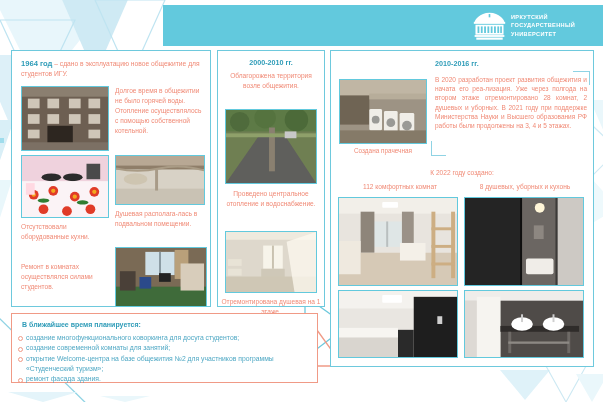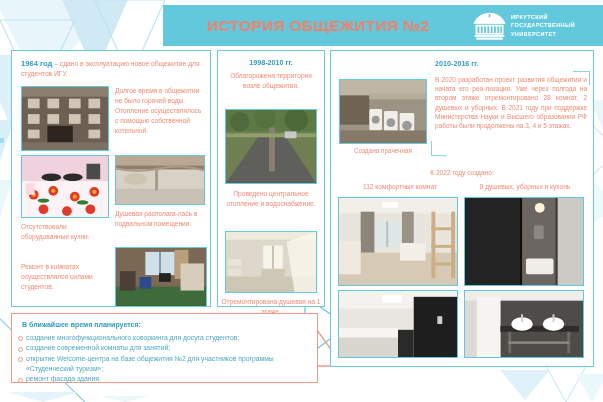--- a/index.html
+++ b/index.html
@@ -160,21 +160,20 @@
 
   <div class="deco" style="left:490px;top:360px;width:113px;height:42px;">
     <svg width="113" height="42" viewBox="0 0 113 42">
       <polygon points="10,10 60,10 35,40" fill="#dff2f9"></polygon>
       <polygon points="56,6 96,6 76,42" fill="none" stroke="#cde9f3" stroke-width="1.1"></polygon>
       <polygon points="86,14 118,14 102,42" fill="#eaf7fb"></polygon>
     </svg>
   </div>
 
   <div class="header-band">
-    <div class="header-title">ИСТОРИЯ ОБЩЕЖИТИЯ №2</div>
     <div class="logo-wrap">
       <span class="logo-mark">
         <svg viewBox="0 0 40 36" width="33" height="30">
           <path d="M20 2 C8 2 2 11 2 13 L38 13 C38 11 32 2 20 2 Z" fill="#ffffff"></path>
           <rect x="1" y="13" width="38" height="2.4" fill="#ffffff"></rect>
           <rect x="3" y="16.5" width="34" height="12" fill="#ffffff"></rect>
           <g fill="#62c9dd">
             <rect x="5.5" y="18.5" width="2.2" height="8"></rect>
             <rect x="9.5" y="18.5" width="2.2" height="8"></rect>
             <rect x="13.5" y="18.5" width="2.2" height="8"></rect>
@@ -282,21 +281,21 @@
         <rect x="0" y="40" width="92" height="20" fill="#3f6b3a"></rect>
         <rect x="4" y="24" width="16" height="20" fill="#4a4038"></rect>
         <rect x="66" y="16" width="24" height="28" fill="#d8cdbb"></rect>
         <rect x="24" y="30" width="12" height="12" fill="#2b4a8a"></rect>
         <rect x="44" y="26" width="12" height="9" fill="#222"></rect>
       </svg>
     </div>
   </div>
 
   <div class="panel" id="col2">
-    <div class="c2-title">1998-2010 гг.</div>
+    <div class="c2-title">2000-2010 гг.</div>
     <div class="c2-t1">Облагорожена территория возле общежития.</div>
 
     <div class="ph" id="c2img1">
       <svg viewBox="0 0 92 75" preserveAspectRatio="none">
         <rect width="92" height="75" fill="#6f7f52"></rect>
         <rect y="0" width="92" height="22" fill="#5d7a46"></rect>
         <circle cx="14" cy="12" r="10" fill="#4f6b3c"></circle>
         <circle cx="40" cy="8" r="11" fill="#55733f"></circle>
         <circle cx="72" cy="10" r="12" fill="#4c6a39"></circle>
         <path d="M0 75 L34 26 L60 26 L92 75 Z" fill="#5f5f5c"></path>

